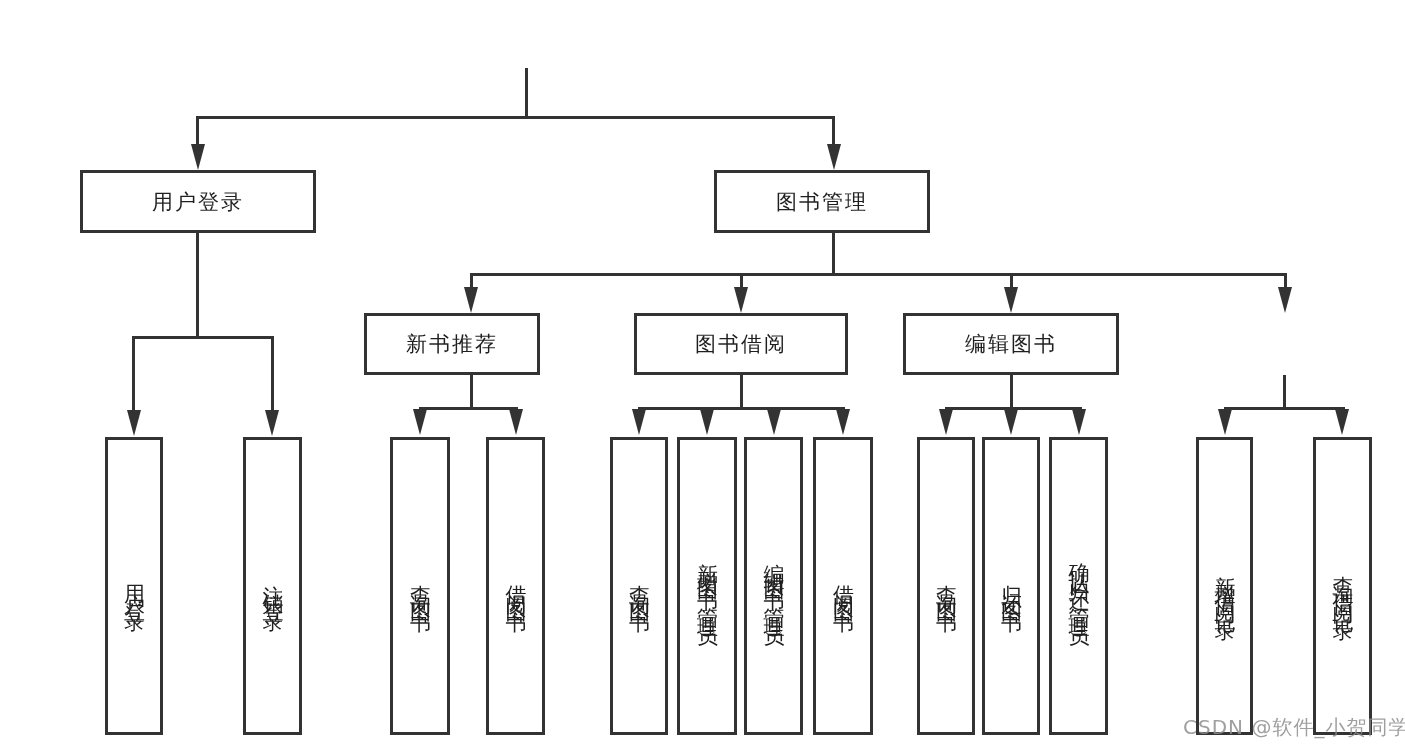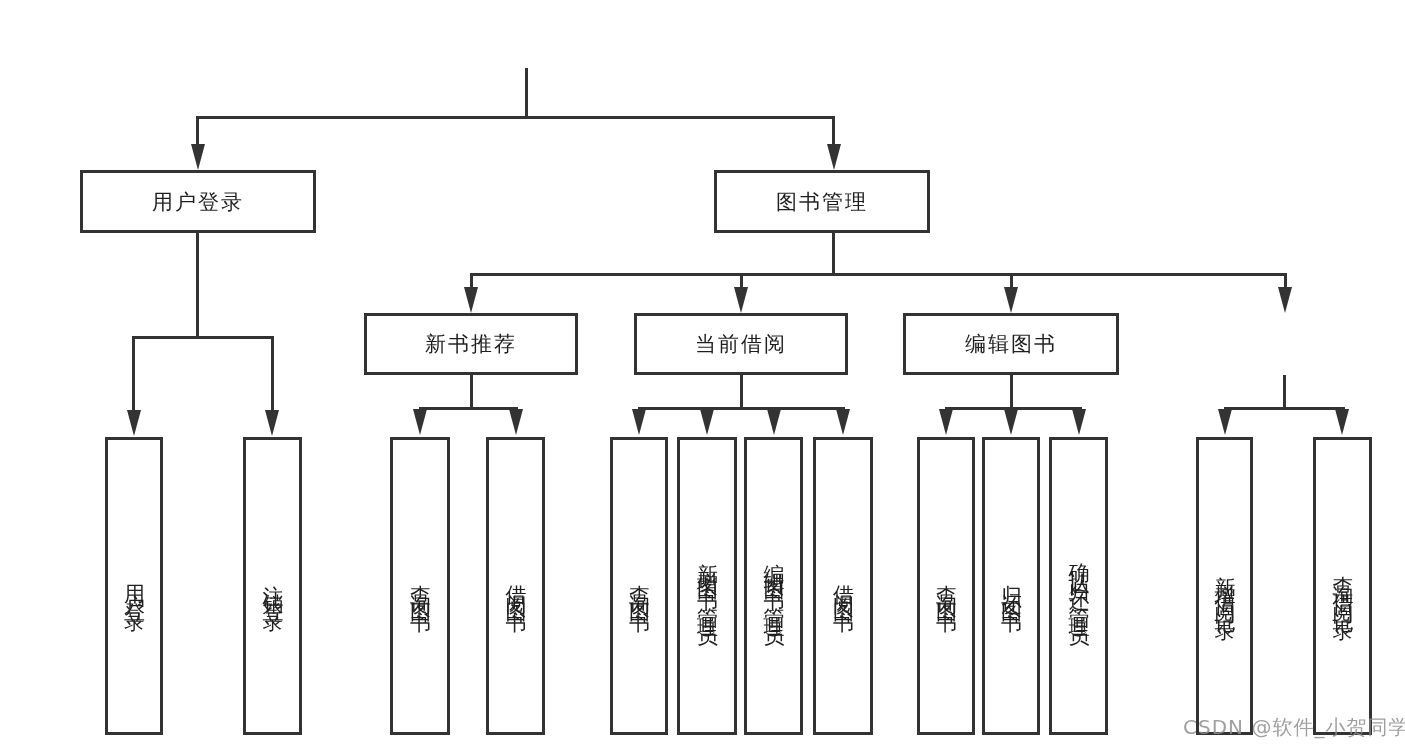--- a/index.html
+++ b/index.html
@@ -80,22 +80,22 @@
   <div class="hl" style="left:470px;top:273px;width:817px"></div>
   <div class="vl" style="left:470px;top:273px;height:14px"></div>
   <div class="vl" style="left:740px;top:273px;height:14px"></div>
   <div class="vl" style="left:1010px;top:273px;height:14px"></div>
   <div class="vl" style="left:1284px;top:273px;height:14px"></div>
   <div class="arw" style="left:464px;top:287px"></div>
   <div class="arw" style="left:734px;top:287px"></div>
   <div class="arw" style="left:1004px;top:287px"></div>
   <div class="arw" style="left:1278px;top:287px"></div>
 
-  <div class="box" style="left:364px;top:313px;width:214px;height:62px">新书推荐</div>
-  <div class="box" style="left:634px;top:313px;width:214px;height:62px">当前借阅</div>
+  <div class="box" style="left:364px;top:313px;width:176px;height:62px">新书推荐</div>
+  <div class="box" style="left:634px;top:313px;width:214px;height:62px">图书借阅</div>
   <div class="box" style="left:903px;top:313px;width:216px;height:62px">编辑图书</div>
 
   <div class="vl" style="left:470px;top:375px;height:32px"></div>
   <div class="hl" style="left:419px;top:407px;width:99px"></div>
   <div class="arw" style="left:413px;top:409px"></div>
   <div class="arw" style="left:509px;top:409px"></div>
 
   <div class="vl" style="left:740px;top:375px;height:32px"></div>
   <div class="hl" style="left:638px;top:407px;width:207px"></div>
   <div class="arw" style="left:632px;top:409px"></div>

